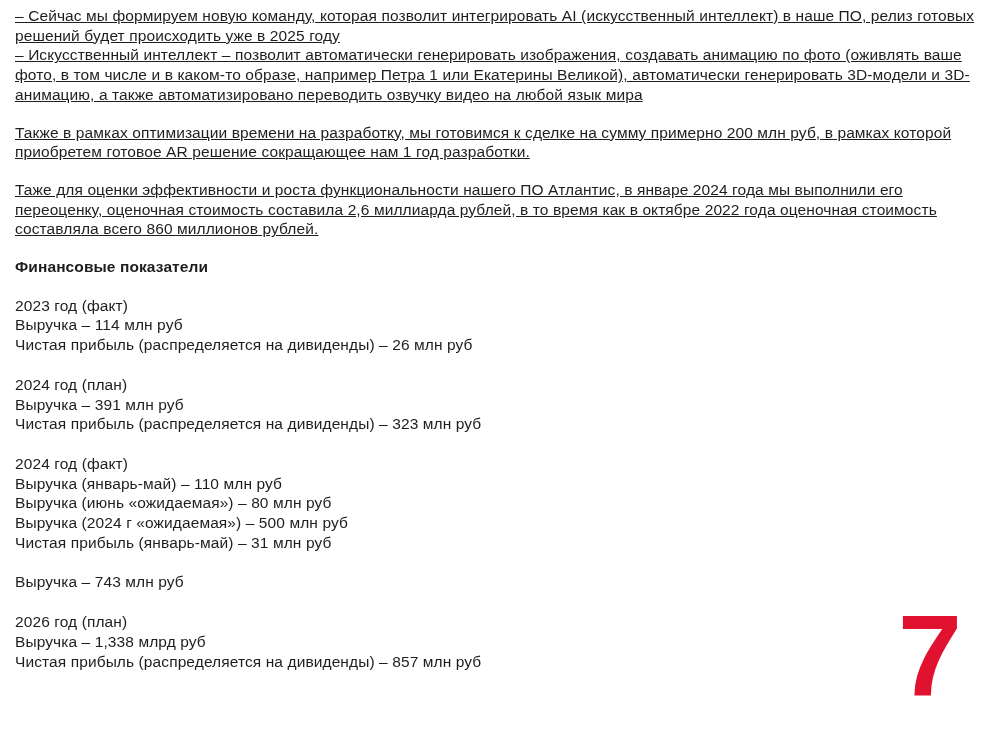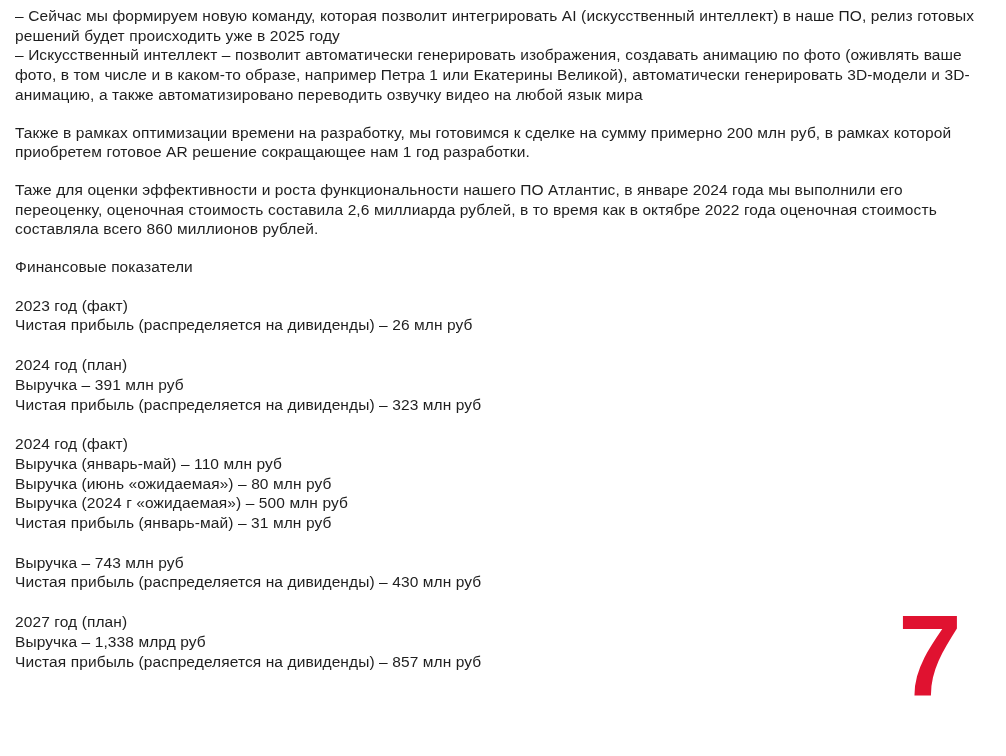--- a/index.html
+++ b/index.html
@@ -19,23 +19,24 @@
     top: 6px;
     left: 15px;
     width: 977px;
     font-size: 15.5px;
     line-height: 19.7px;
     color: #1e1e1e;
     letter-spacing: 0.1px;
   }
   .para {
     margin: 0 0 18px 0;
+    text-decoration: underline;
   }
   .heading {
-    font-weight: 400;
+    font-weight: 700;
     margin: 0 0 19px 0;
   }
   .fin-group {
     margin: 0 0 20px 0;
   }
   .fin-group:last-child {
     margin-bottom: 0;
   }
   .line {
     
@@ -62,43 +63,43 @@
 
   <p class="para">Также в рамках оптимизации времени на разработку, мы готовимся к сделке на сумму примерно 200 млн руб, в рамках которой приобретем готовое AR решение сокращающее нам 1 год разработки.</p>
 
   <p class="para">Таже для оценки эффективности и роста функциональности нашего ПО Атлантис, в январе 2024 года мы выполнили его переоценку, оценочная стоимость составила 2,6 миллиарда рублей, в то время как в октябре 2022 года оценочная стоимость составляла всего 860 миллионов рублей.</p>
 
 
   <div class="heading">Финансовые показатели</div>
 
   <div class="fin-group">
     <div class="line">2023 год (факт)</div>
+    <div class="line">Выручка – 114 млн руб</div>
     <div class="line">Чистая прибыль (распределяется на дивиденды) – 26 млн руб</div>
   </div>
 
   <div class="fin-group">
     <div class="line">2024 год (план)</div>
     <div class="line">Выручка – 391 млн руб</div>
     <div class="line">Чистая прибыль (распределяется на дивиденды) – 323 млн руб</div>
   </div>
 
   <div class="fin-group">
     <div class="line">2024 год (факт)</div>
     <div class="line">Выручка (январь-май) – 110 млн руб</div>
     <div class="line">Выручка (июнь «ожидаемая») – 80 млн руб</div>
     <div class="line">Выручка (2024 г «ожидаемая») – 500 млн руб</div>
     <div class="line">Чистая прибыль (январь-май) – 31 млн руб</div>
   </div>
 
   <div class="fin-group">
     <div class="line">Выручка – 743 млн руб</div>
-    <div class="line">Чистая прибыль (распределяется на дивиденды) – 430 млн руб</div>
   </div>
 
   <div class="fin-group">
-    <div class="line">2027 год (план)</div>
+    <div class="line">2026 год (план)</div>
     <div class="line">Выручка – 1,338 млрд руб</div>
     <div class="line">Чистая прибыль (распределяется на дивиденды) – 857 млн руб</div>
   </div>
 
 </div>
 
 <div class="page-number" style="color: rgb(224, 18, 48);">7</div>
 
 </body></html>

